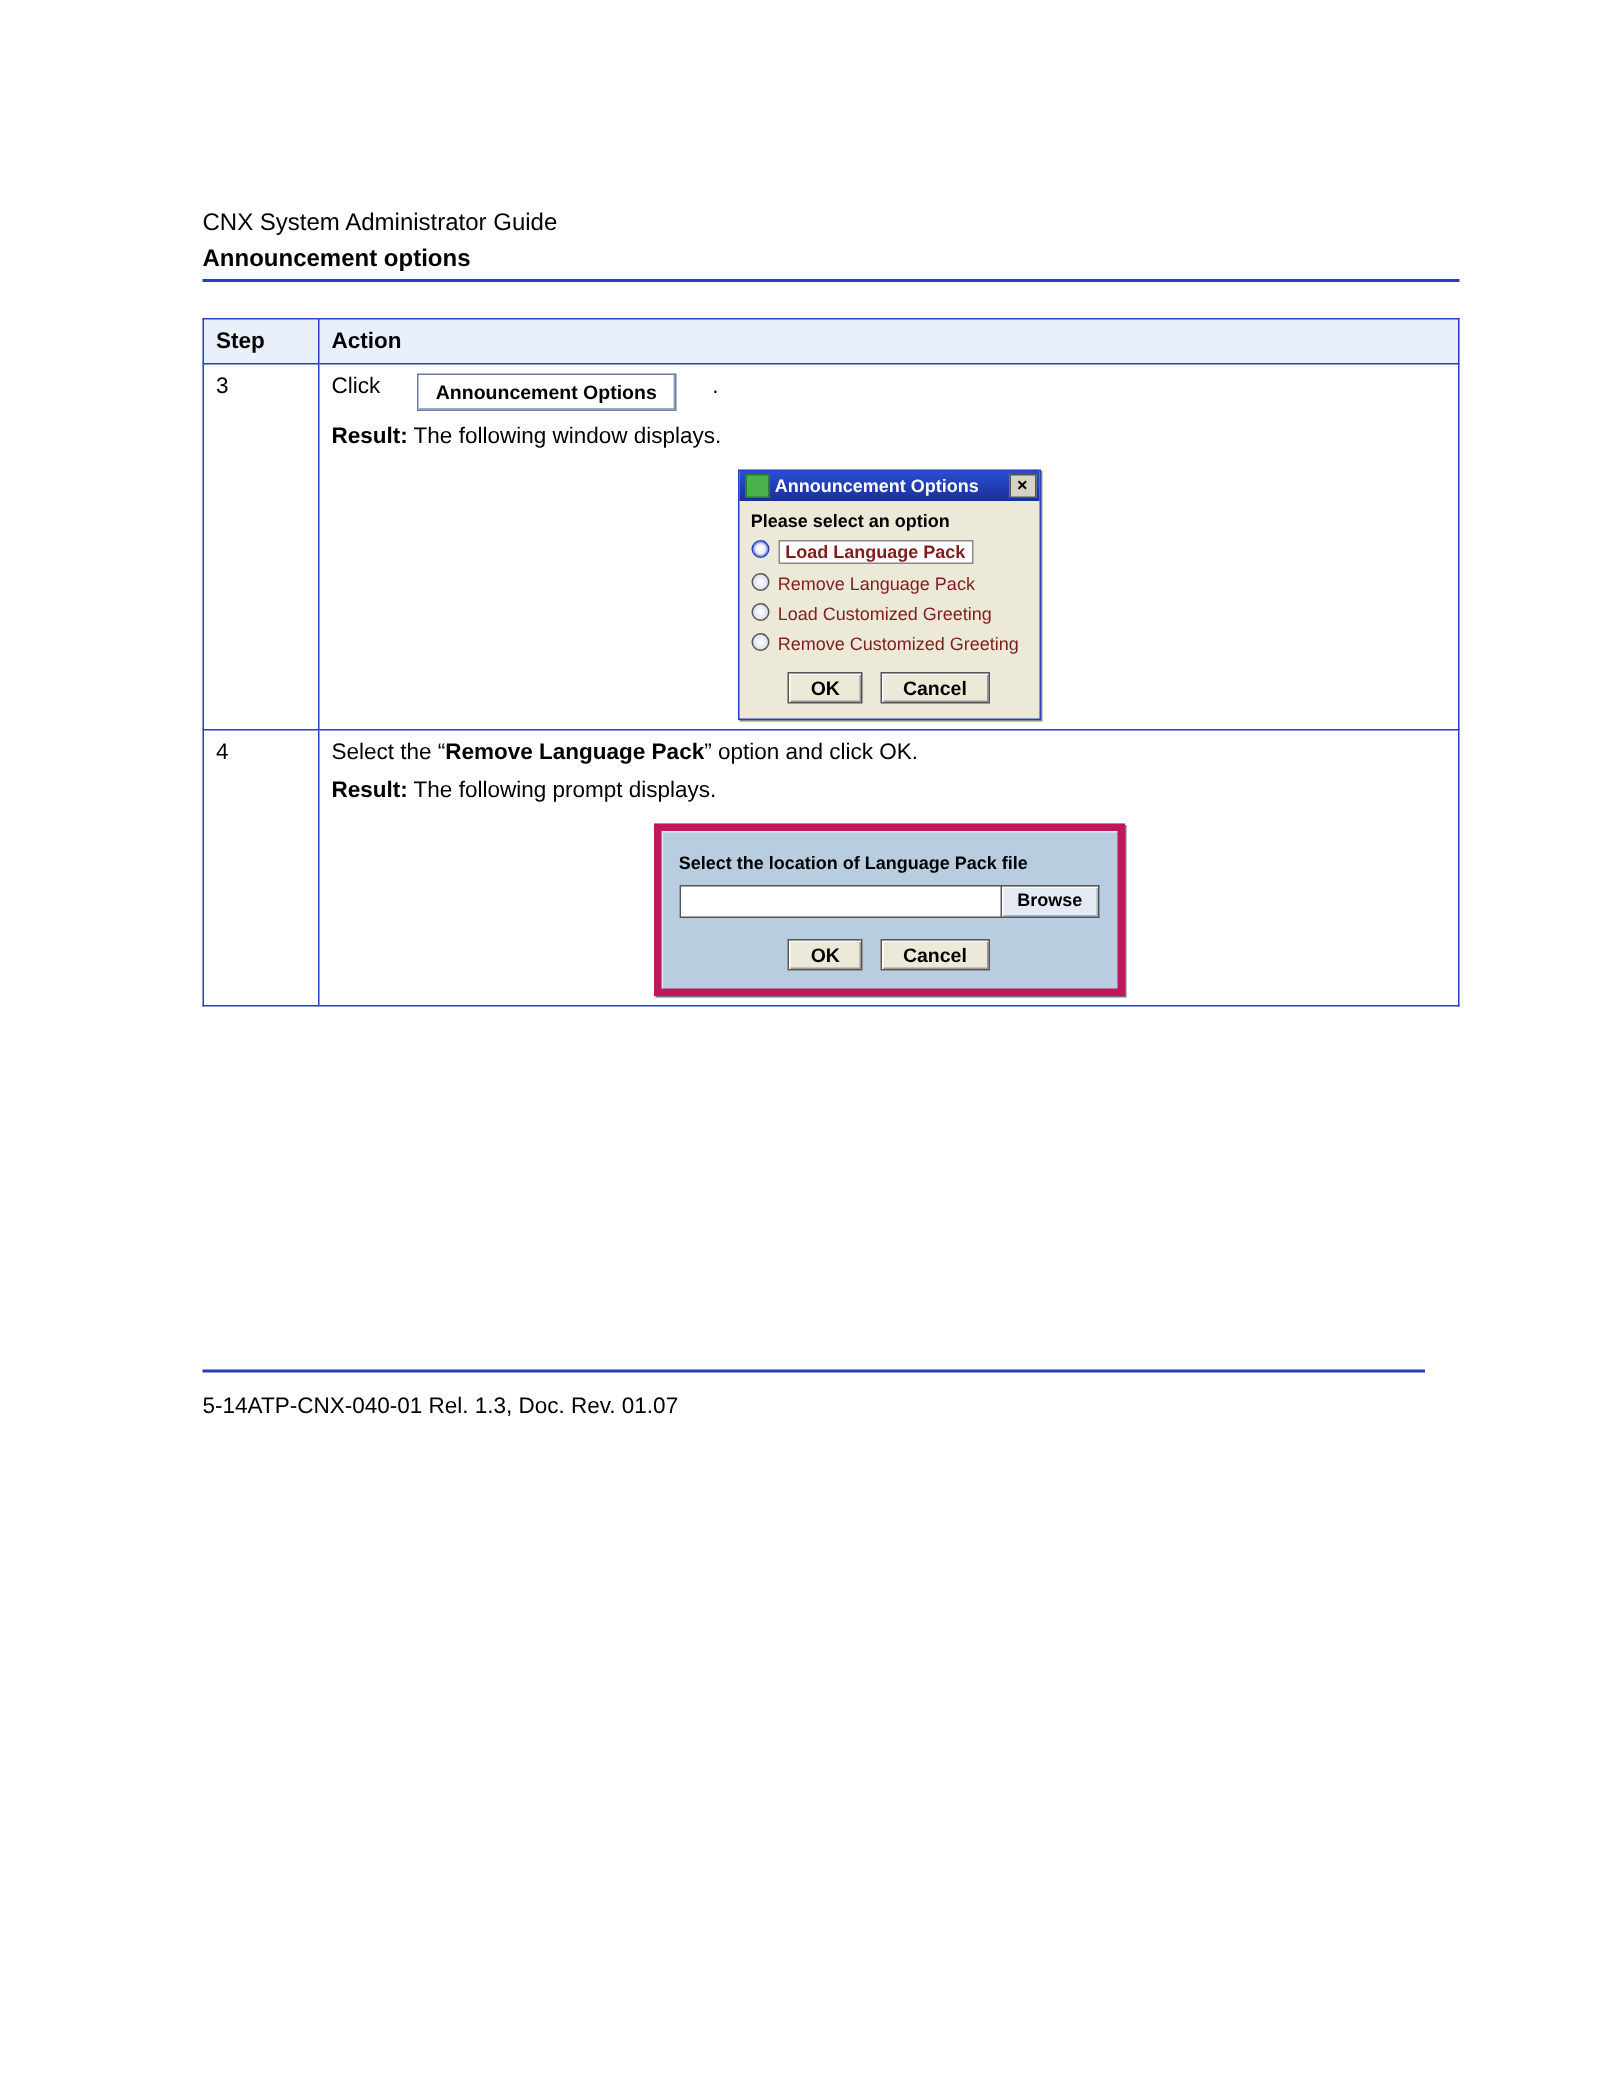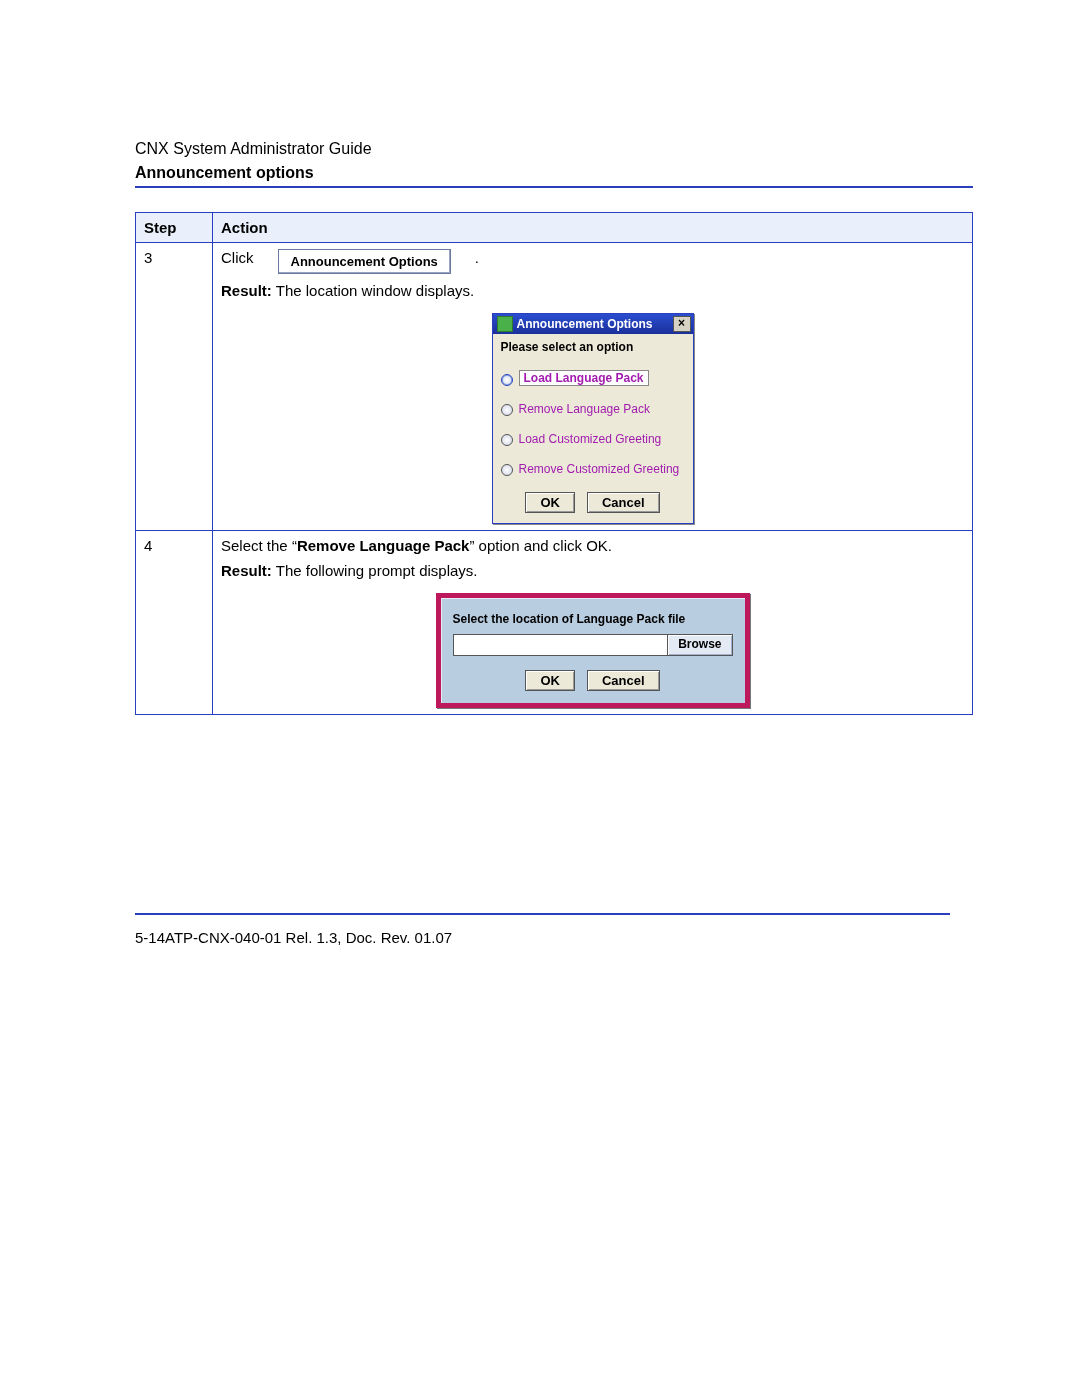--- a/index.html
+++ b/index.html
@@ -94,24 +94,24 @@
     color: #000;
     text-align: center;
     line-height: 12px;
     font-weight: bold;
     font-size: 12px;
   }
   .dlg .body { padding: 6px 8px 10px 8px; border-radius: 14px; }
   .dlg .prompt-text { font-weight: bold; margin-bottom: 6px; color: #000; }
   .radio-row {
     display: flex;
-    align-items: flex-end;
+    align-items: flex-start;
     gap: 6px;
-    margin: 16px 0;
-    color: #a21caf;
+    margin: 6px 0;
+    color: #7f1d1d;
   }
   .radio-row .radio {
     width: 12px; height: 12px;
     border: 1px solid #555;
     border-radius: 50%;
     background: radial-gradient(#fff, #cfd4e6);
     box-sizing: border-box;
   }
   .radio-row.selected .radio {
     border-color: #2a3fbf;
@@ -203,21 +203,21 @@
 
       <tr>
         <td>3</td>
         <td class="action-cell">
           <div class="click-row">
             <span>Click</span>
             <span class="ui-button">Announcement Options</span>
             <span>.</span>
           </div>
           <div class="result-line">
-            <b>Result:</b><span> The location window displays.</span>
+            <b>Result:</b><span> The following window displays.</span>
           </div>
           <div class="dialog-wrap">
             <div class="dlg">
               <div class="titlebar">
                 <span class="title-icon"></span>
                 <span>Announcement Options</span>
                 <span class="spacer"></span>
                 <span class="close-btn">×</span>
               </div>
               <div class="body">

